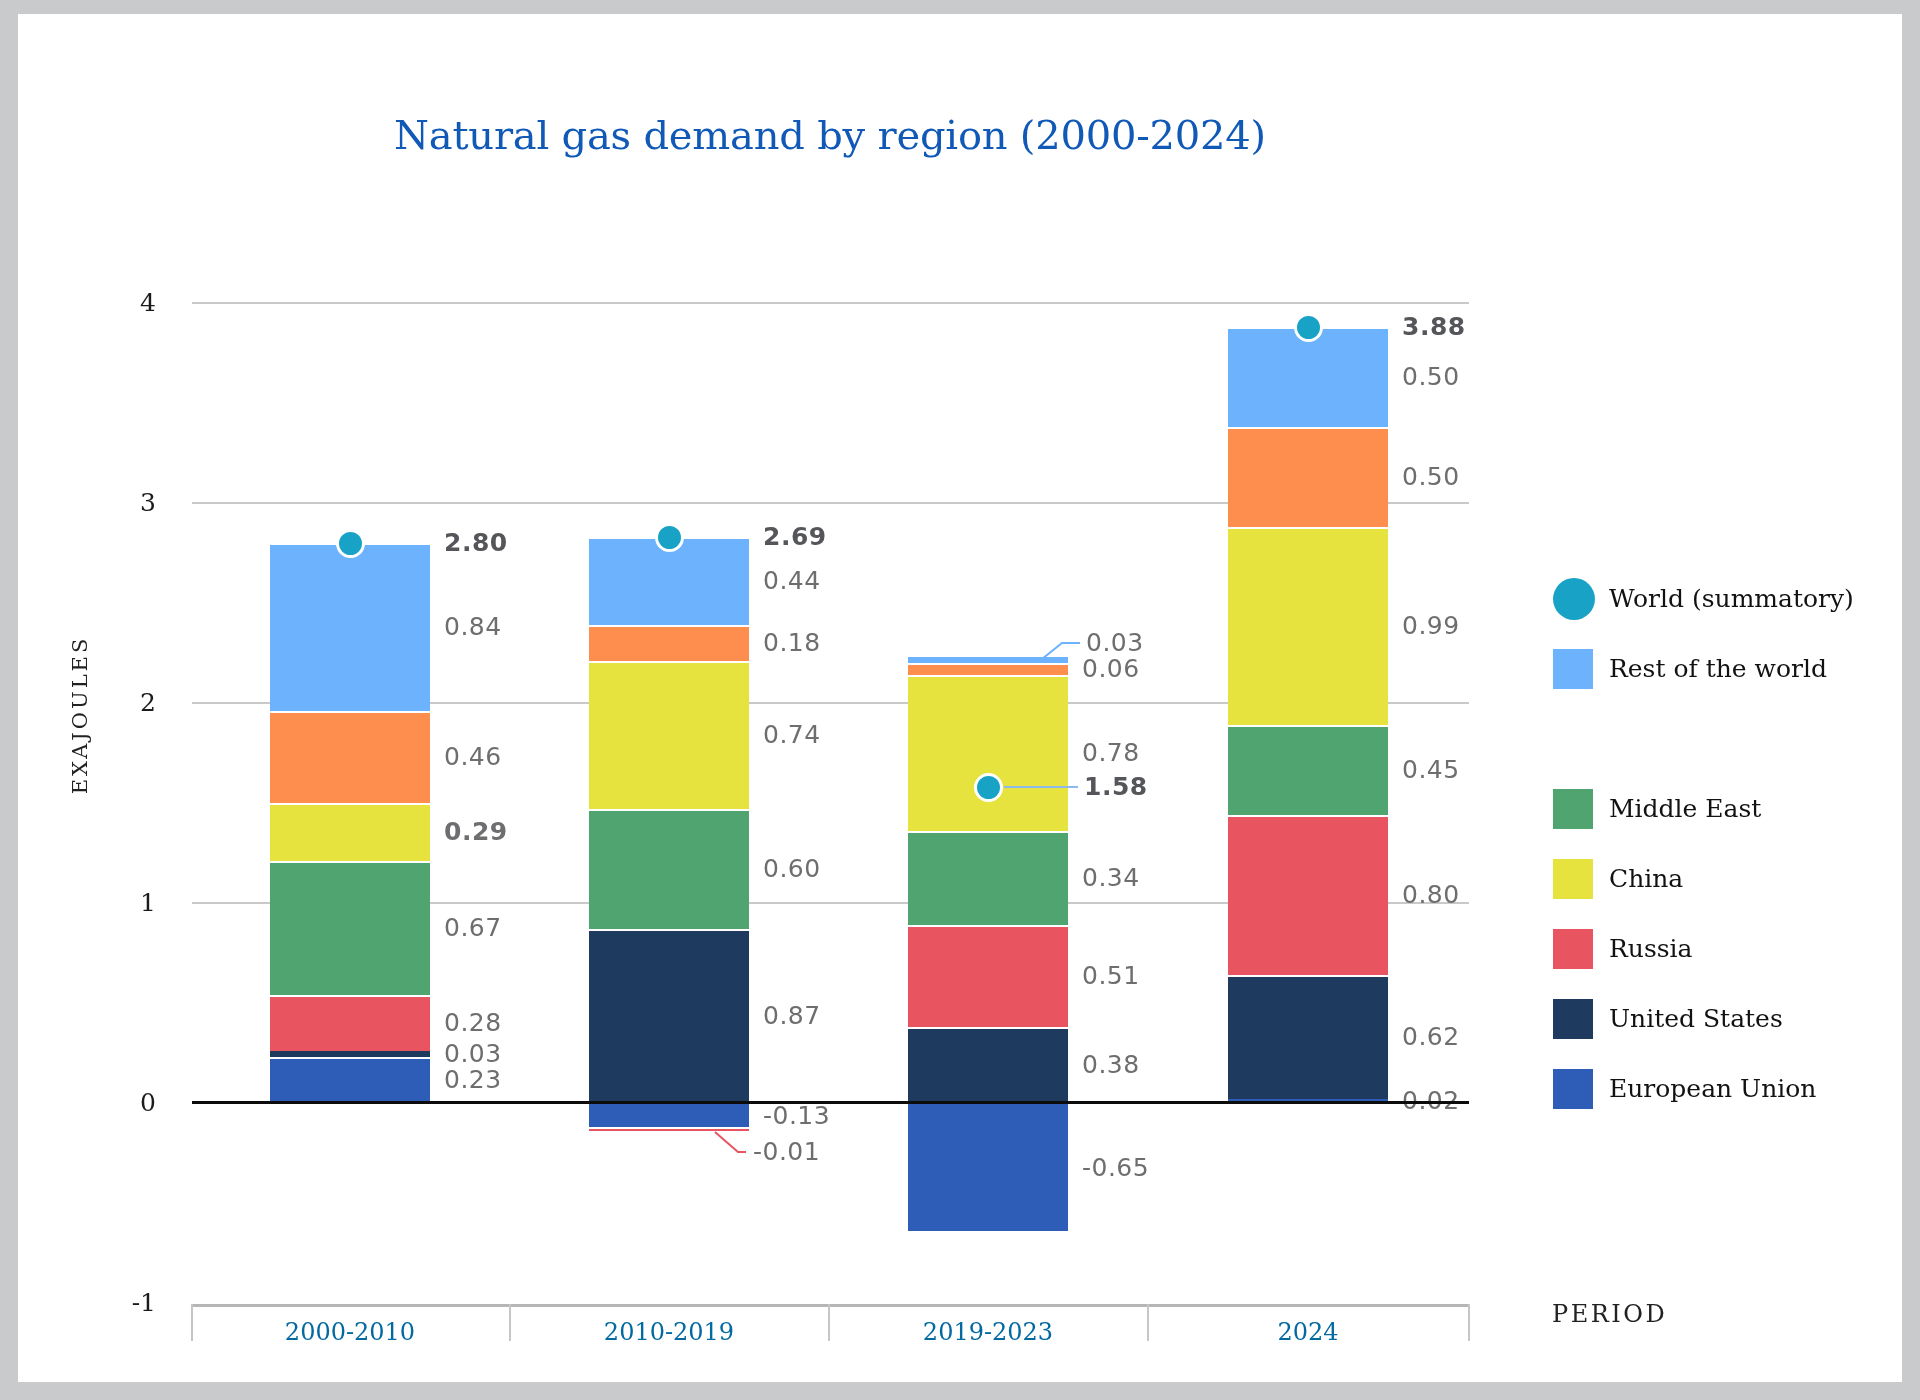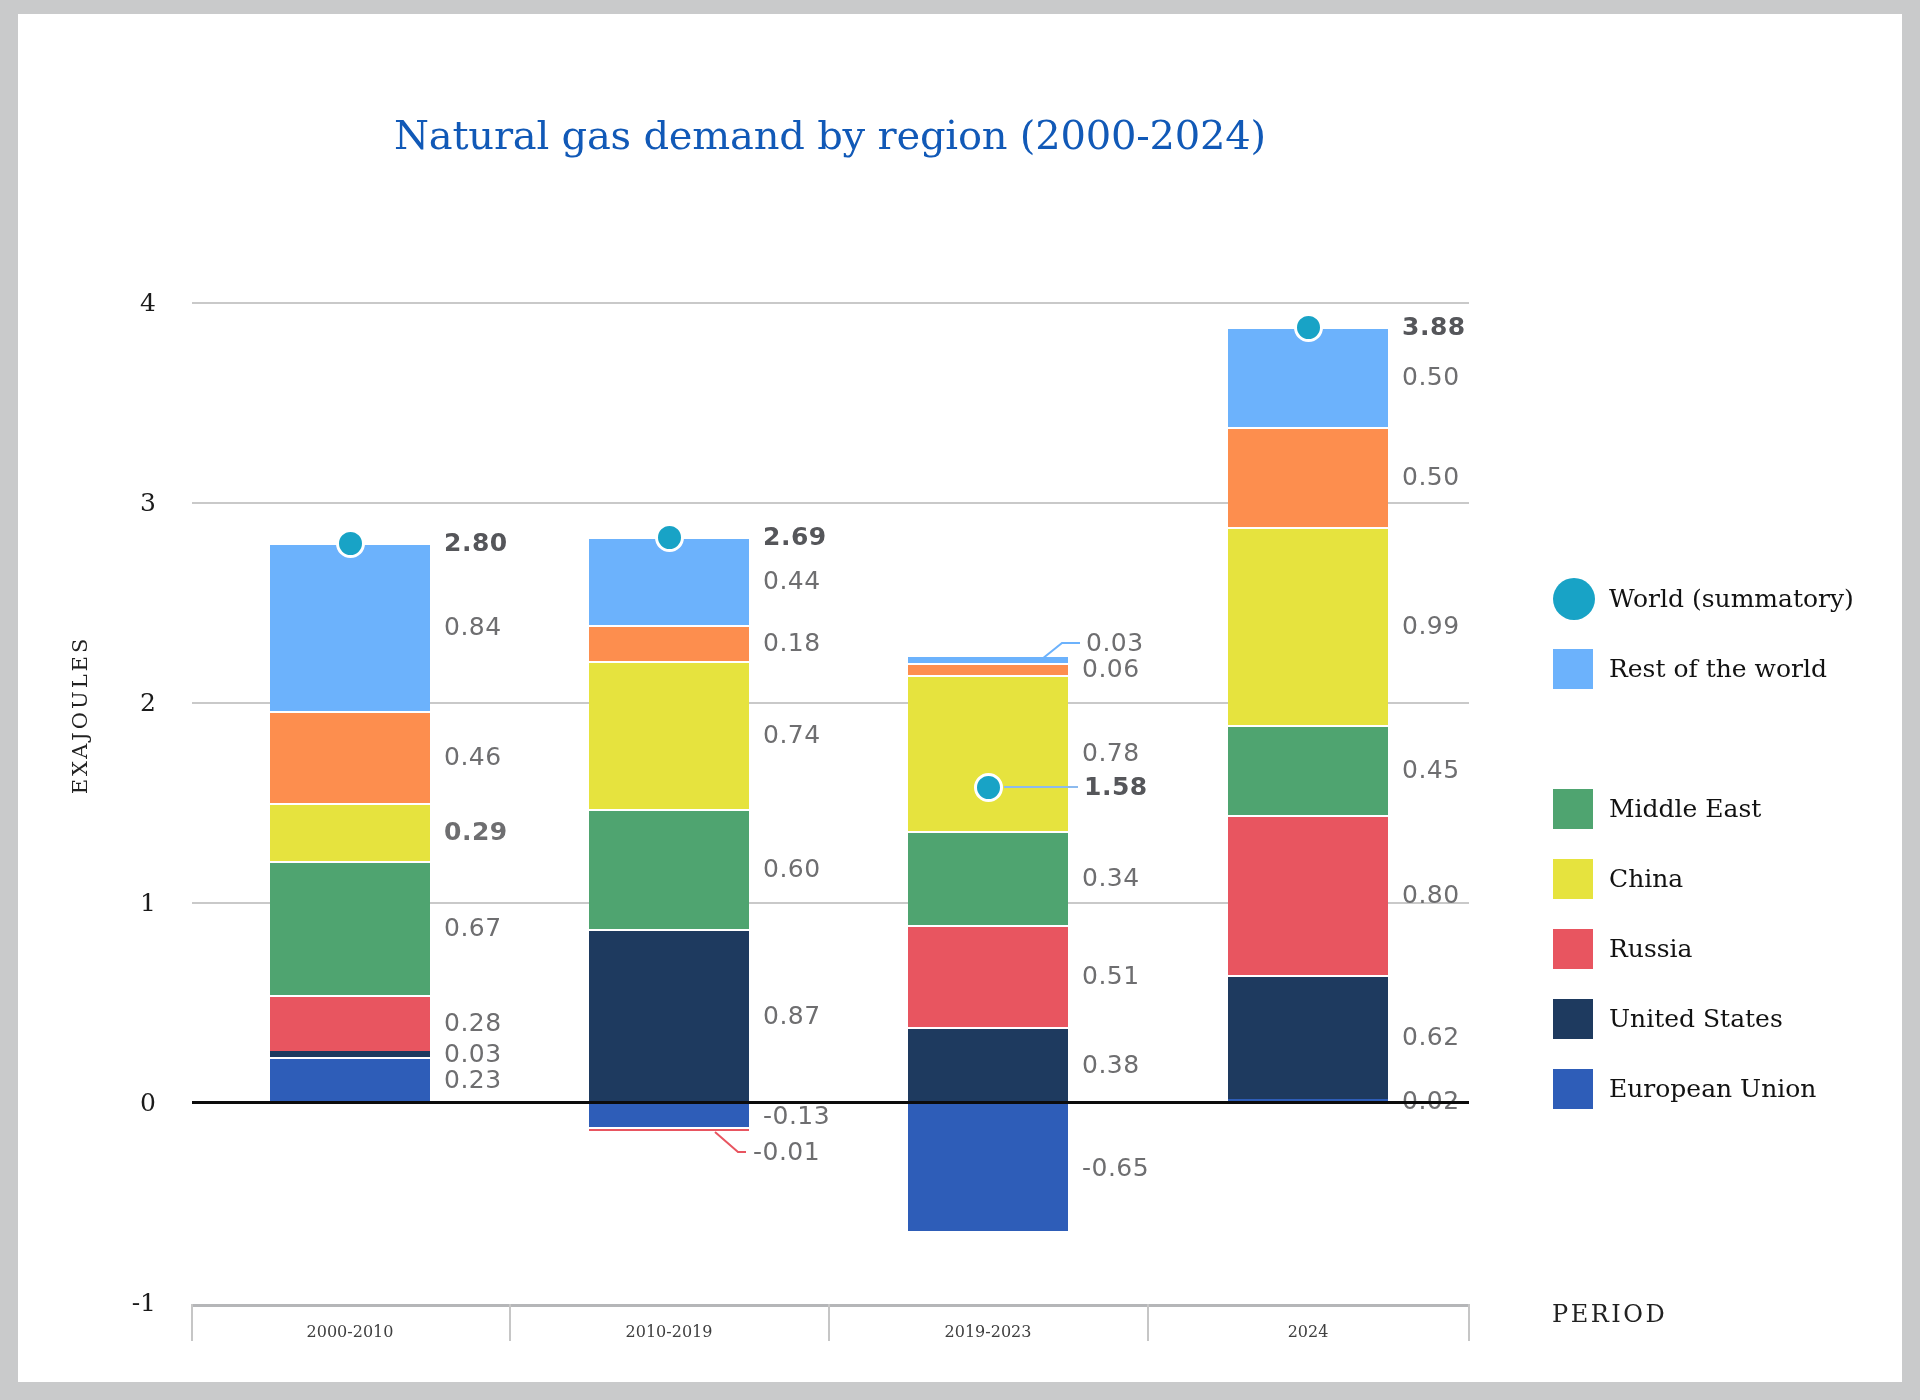--- a/index.html
+++ b/index.html
@@ -11,21 +11,21 @@
   .card{position:absolute;left:18px;top:14px;width:1884px;height:1368px;background:#ffffff;z-index:0}
   #plot{position:absolute;left:0;top:0;width:1920px;height:1400px;z-index:1}
   .gridline{position:absolute;height:2px;background:#c9c9c9;z-index:1}
   .zeroline{position:absolute;height:3px;background:#0c0c0c;z-index:4}
   .bandline{position:absolute;height:3px;background:#b5b6b8;z-index:1}
   .divider{position:absolute;width:2px;background:#c6c6c6;z-index:1}
   .seg{position:absolute;z-index:2;box-sizing:border-box}
   .vlabel{position:absolute;z-index:3;font-size:25px;color:#6e6e70;height:30px;line-height:30px;letter-spacing:.5px;white-space:nowrap}
   .vlabel.bold{font-weight:700;color:#55565a}
   .tick{position:absolute;font-family:"DejaVu Serif",serif;font-size:25px;color:#1b1b1b;text-align:right;height:32px;line-height:32px;z-index:3}
-  .cat{position:absolute;font-family:"DejaVu Serif",serif;font-size:16px;color:#404040;text-align:center;height:30px;line-height:30px;z-index:3}
+  .cat{position:absolute;font-family:"DejaVu Serif",serif;font-size:24px;color:#0369a1;text-align:center;height:30px;line-height:30px;z-index:3}
   .marker{position:absolute;width:23px;height:23px;border:3px solid #ffffff;border-radius:50%;z-index:5;box-sizing:content-box}
   #leaders{position:absolute;left:0;top:0;z-index:6;pointer-events:none}
   #chart-title{position:absolute;left:830px;top:112px;transform:translateX(-50%);
     font-family:"DejaVu Serif",serif;font-size:40px;letter-spacing:-0.2px;white-space:nowrap;z-index:3}
   #y-title{position:absolute;left:80px;top:715px;transform:translate(-50%,-50%) rotate(-90deg);
     font-family:"DejaVu Serif",serif;font-size:21px;letter-spacing:3px;color:#222;white-space:nowrap;z-index:3}
   #x-title{position:absolute;left:1552px;top:1300px;font-family:"DejaVu Serif",serif;
     font-size:24px;letter-spacing:2.5px;color:#222;white-space:nowrap;z-index:3}
   #legend{position:absolute;left:0;top:0;width:1920px;height:1400px;z-index:3;pointer-events:none}
   .legend-item{position:absolute;left:1553px;width:360px;height:44px;cursor:pointer;pointer-events:auto}

